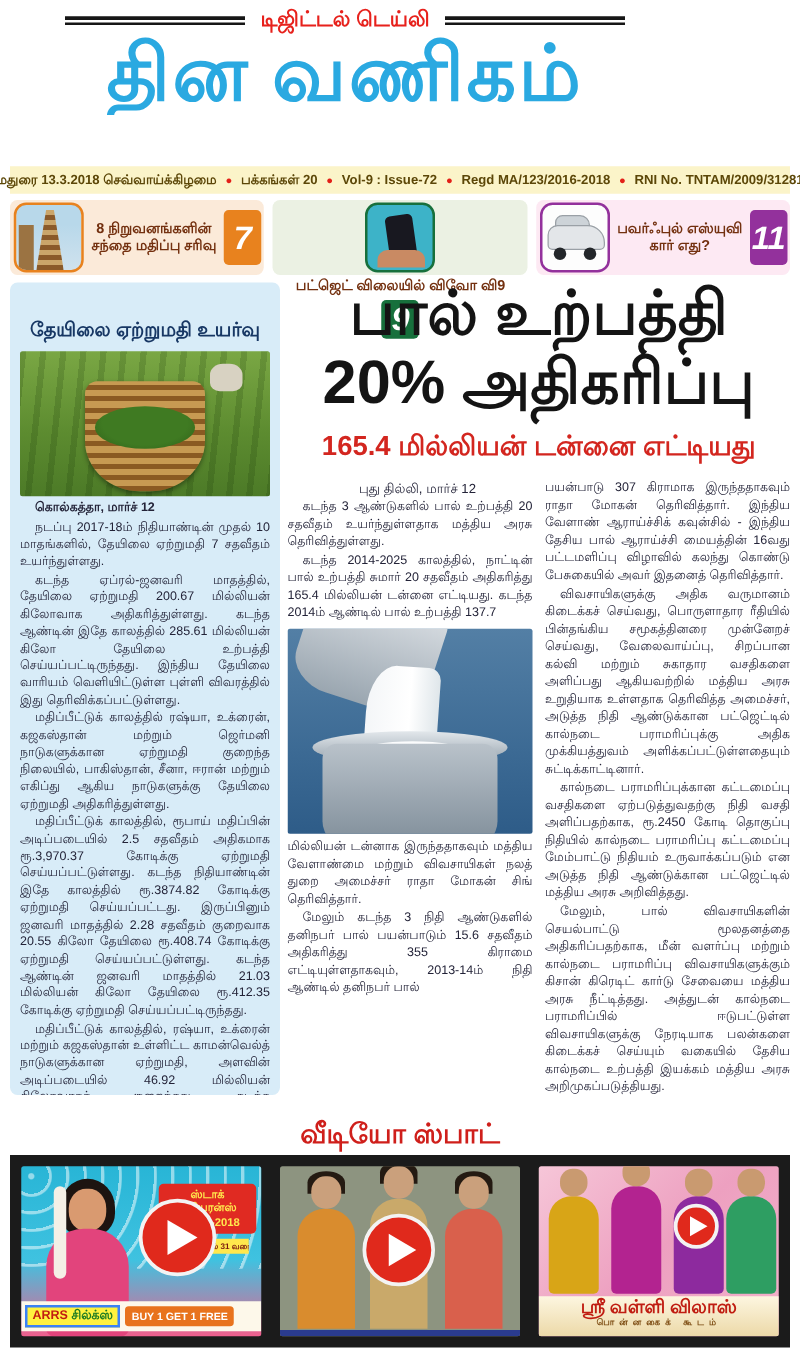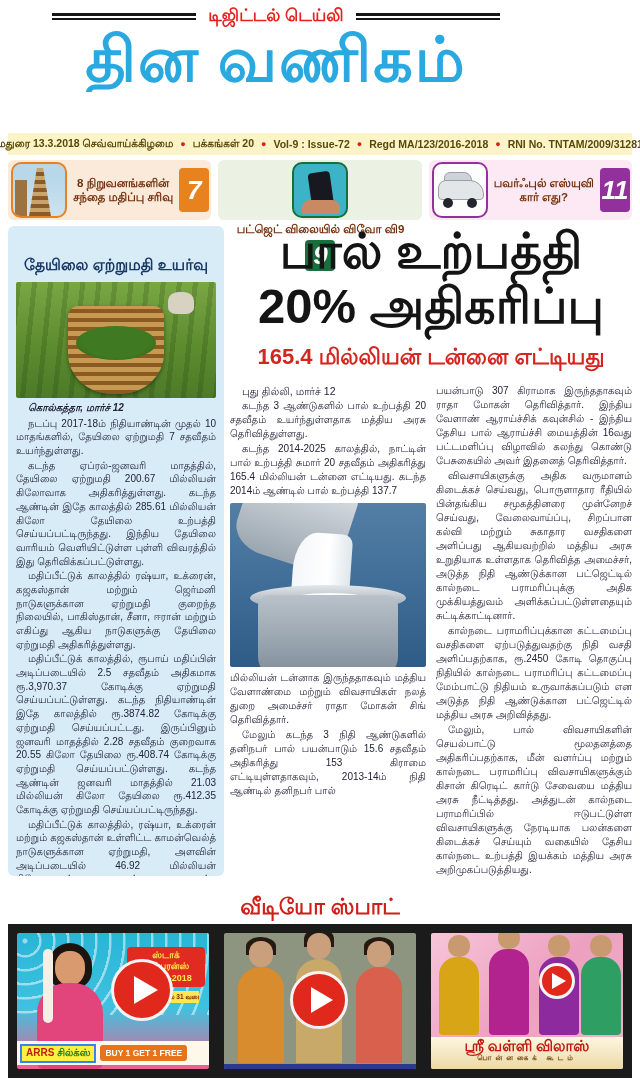--- a/index.html
+++ b/index.html
@@ -63,32 +63,32 @@
   .tea-rows { position:absolute; inset:0;
     background:repeating-linear-gradient(96deg,rgba(20,50,5,.18) 0 5px,transparent 5px 16px); }
   .basket { position:absolute; left:52px; top:24px; width:96px; height:88px;
     background:repeating-linear-gradient(0deg,#8a5a22 0 4px,#c79a52 4px 9px);
     border-radius:10px 10px 46% 46%; box-shadow:0 2px 4px rgba(0,0,0,.4); }
   .basket-leaves { position:absolute; left:60px; top:44px; width:80px; height:34px;
     background:radial-gradient(ellipse at 50% 40%,#3f7a22 60%,#2f5e17); border-radius:50%; }
   .sack { position:absolute; right:22px; top:10px; width:26px; height:22px; background:#d8d2c2; border-radius:40% 40% 30% 30%; }
   .art-body p { font-size:10px; line-height:1.37; text-align:justify; text-indent:12px; color:#232338; }
   .art-body p + p { margin-top:1px; }
-  .dateline { font-weight:bold; text-align:right; font-size:10.5px; color:#232338; margin:3px 0 2px;font-style:italic; }
+  .dateline { font-weight:bold; text-align:right; font-size:10.5px; color:#232338; margin:3px 0 2px; }
   
   .main-article { position:absolute; top:224px; left:230px; width:402px; height:672px; overflow:hidden; }
   .main-headline { text-align:center; font-weight:bold; color:#141414; font-size:49px; line-height:1.12;
     font-family:"Liberation Sans", sans-serif; letter-spacing:0; }
   .sub-headline { text-align:center; color:#d3261f; font-weight:bold; font-size:22px; margin-top:10px; }
   .cols { display:flex; gap:10px; margin-top:12px; }
   .col { flex:1; }
   .col p { font-size:10px; line-height:1.4; text-align:justify; text-indent:12px; color:#232338; }
   .col p + p { margin-top:1px; }
   .col p.no-indent { text-indent:0; }
-  .col .dateline-left { font-size:10.5px; text-align:left; text-indent:12px; color:#232338; margin-bottom:1px; }
+  .col .dateline-left { font-size:10.5px; text-align:center; text-indent:12px; color:#232338; margin-bottom:1px; }
   .milk-img { position:relative; height:164px; margin:5px 0 4px; overflow:hidden; border-radius:2px;
     background:linear-gradient(180deg,#537fa5 0%,#3c6a94 60%,#2e5c88 100%); }
   .milk-can { position:absolute; left:10px; top:-26px; width:110px; height:86px;
     background:linear-gradient(180deg,#d8dde2,#9aa6b0); border-radius:10px 10px 40% 30%; transform:rotate(18deg); }
   .milk-stream { position:absolute; left:62px; top:30px; width:58px; height:96px;
     background:linear-gradient(90deg,#f4f6f8,#ffffff 60%,#dfe6ea); border-radius:40% 10px 10px 30%; transform:rotate(4deg); }
   .milk-vessel { position:absolute; left:28px; bottom:-10px; width:140px; height:82px;
     background:linear-gradient(180deg,#b9c2ca,#7f8d99); border-radius:12px 12px 20px 20px; }
   .milk-vessel-rim { position:absolute; left:20px; bottom:56px; width:156px; height:26px;
     background:linear-gradient(180deg,#e2e7eb,#94a1ac); border-radius:50%; }
@@ -226,21 +226,21 @@
       <p>கடந்த 3 ஆண்டுகளில் பால் உற்பத்தி 20 சதவீதம் உயர்ந்துள்ளதாக மத்திய அரசு தெரிவித்துள்ளது.</p>
       <p>கடந்த 2014-2025 காலத்தில், நாட்டின் பால் உற்பத்தி சுமார் 20 சதவீதம் அதிகரித்து 165.4 மில்லியன் டன்னை எட்டியது. கடந்த 2014ம் ஆண்டில் பால் உற்பத்தி 137.7</p>
       <div class="milk-img">
         <div class="milk-can"></div>
         <div class="milk-stream"></div>
         <div class="milk-vessel-rim"></div>
         <div class="milk-pool"></div>
         <div class="milk-vessel"></div>
       </div>
       <p class="no-indent">மில்லியன் டன்னாக இருந்ததாகவும் மத்திய வேளாண்மை மற்றும் விவசாயிகள் நலத் துறை அமைச்சர் ராதா மோகன் சிங் தெரிவித்தார்.</p>
-      <p>மேலும் கடந்த 3 நிதி ஆண்டுகளில் தனிநபர் பால் பயன்பாடும் 15.6 சதவீதம் அதிகரித்து 153 கிராமை எட்டியுள்ளதாகவும், 2013-14ம் நிதி ஆண்டில் தனிநபர் பால்</p>
+      <p>மேலும் கடந்த 3 நிதி ஆண்டுகளில் தனிநபர் பால் பயன்பாடும் 15.6 சதவீதம் அதிகரித்து 355 கிராமை எட்டியுள்ளதாகவும், 2013-14ம் நிதி ஆண்டில் தனிநபர் பால்</p>
     </div>
     <div class="col">
       <p class="no-indent">பயன்பாடு 307 கிராமாக இருந்ததாகவும் ராதா மோகன் தெரிவித்தார். இந்திய வேளாண் ஆராய்ச்சிக் கவுன்சில் - இந்திய தேசிய பால் ஆராய்ச்சி மையத்தின் 16வது பட்டமளிப்பு விழாவில் கலந்து கொண்டு பேசுகையில் அவர் இதனைத் தெரிவித்தார்.</p>
       <p>விவசாயிகளுக்கு அதிக வருமானம் கிடைக்கச் செய்வது, பொருளாதார ரீதியில் பின்தங்கிய சமூகத்தினரை முன்னேறச் செய்வது, வேலைவாய்ப்பு, சிறப்பான கல்வி மற்றும் சுகாதார வசதிகளை அளிப்பது ஆகியவற்றில் மத்திய அரசு உறுதியாக உள்ளதாக தெரிவித்த அமைச்சர், அடுத்த நிதி ஆண்டுக்கான பட்ஜெட்டில் கால்நடை பராமரிப்புக்கு அதிக முக்கியத்துவம் அளிக்கப்பட்டுள்ளதையும் சுட்டிக்காட்டினார்.</p>
       <p>கால்நடை பராமரிப்புக்கான கட்டமைப்பு வசதிகளை ஏற்படுத்துவதற்கு நிதி வசதி அளிப்பதற்காக, ரூ.2450 கோடி தொகுப்பு நிதியில் கால்நடை பராமரிப்பு கட்டமைப்பு மேம்பாட்டு நிதியம் உருவாக்கப்படும் என அடுத்த நிதி ஆண்டுக்கான பட்ஜெட்டில் மத்திய அரசு அறிவித்தது.</p>
       <p>மேலும், பால் விவசாயிகளின் செயல்பாட்டு மூலதனத்தை அதிகரிப்பதற்காக, மீன் வளர்ப்பு மற்றும் கால்நடை பராமரிப்பு விவசாயிகளுக்கும் கிசான் கிரெடிட் கார்டு சேவையை மத்திய அரசு நீட்டித்தது. அத்துடன் கால்நடை பராமரிப்பில் ஈடுபட்டுள்ள விவசாயிகளுக்கு நேரடியாக பலன்களை கிடைக்கச் செய்யும் வகையில் தேசிய கால்நடை உற்பத்தி இயக்கம் மத்திய அரசு அறிமுகப்படுத்தியது.</p>
     </div>
   </div>
 </section>
 

